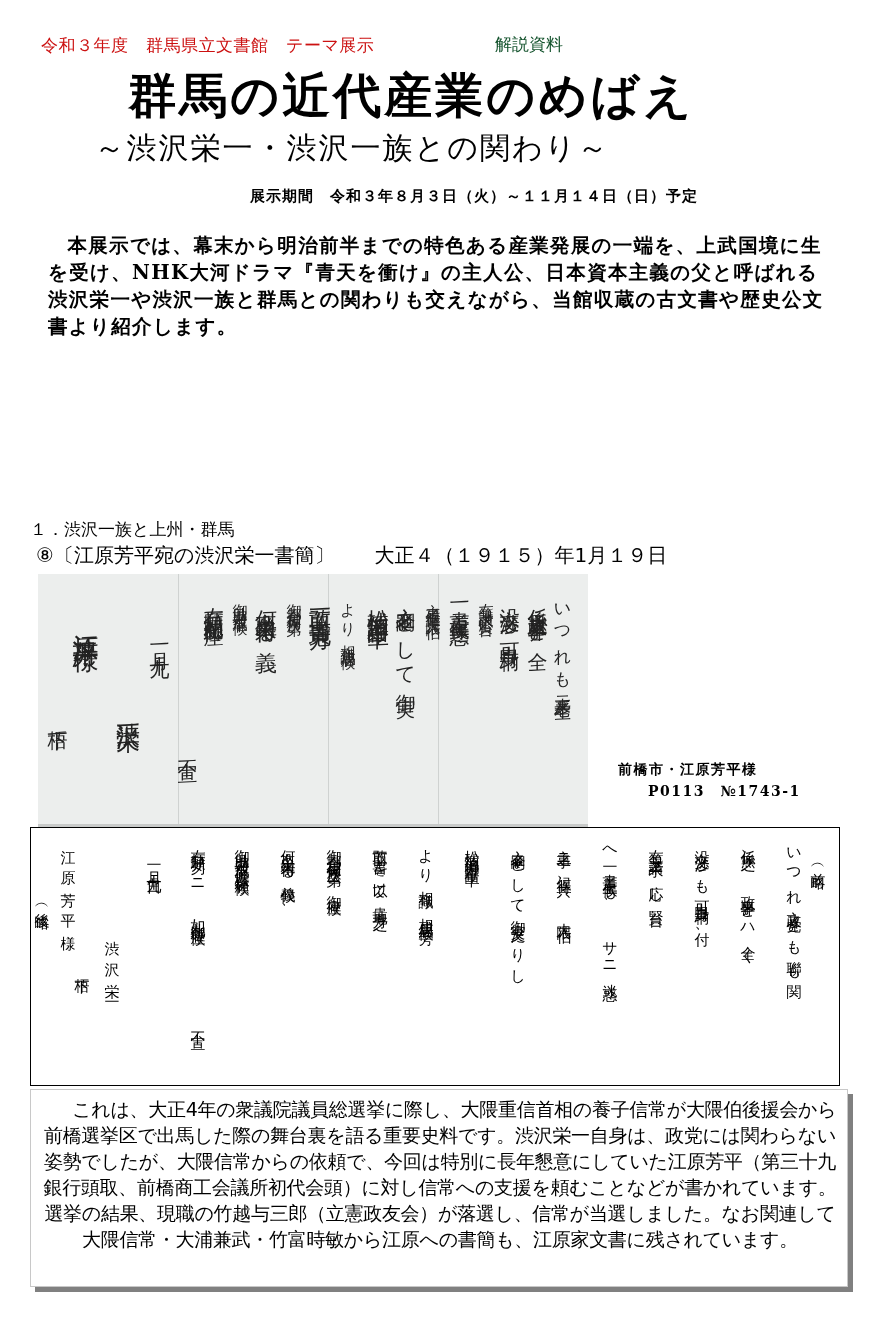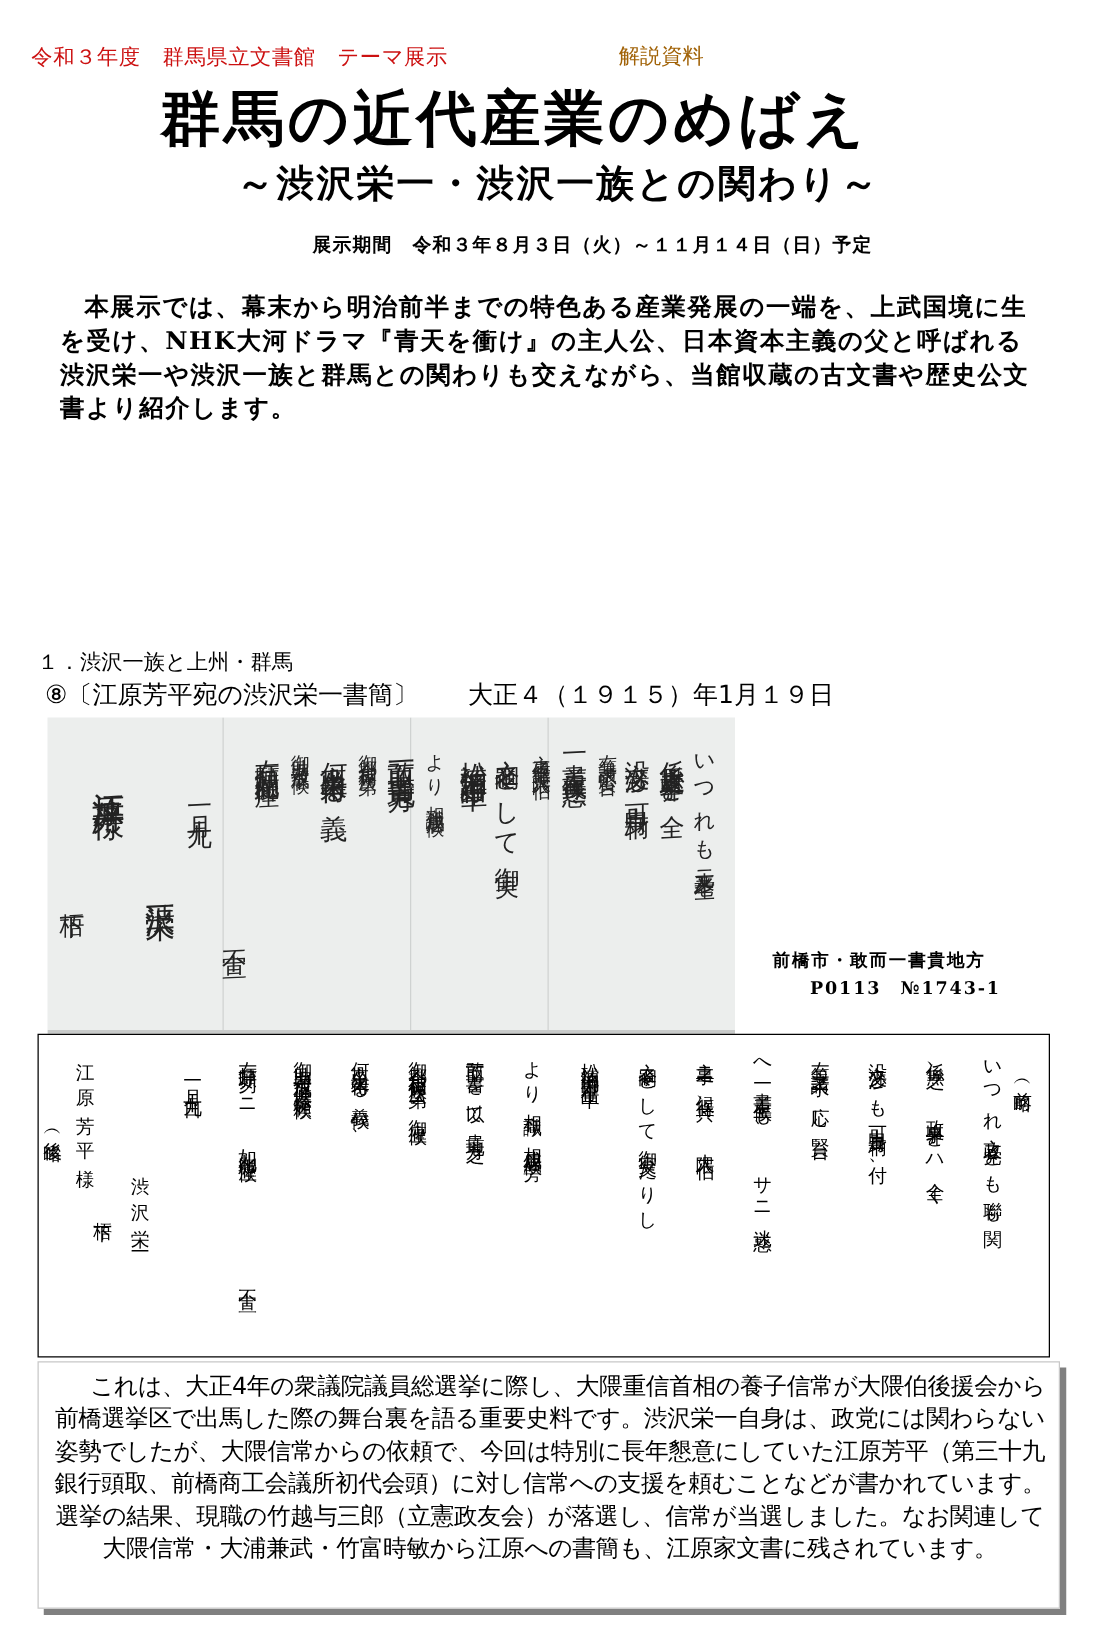--- a/index.html
+++ b/index.html
@@ -1,26 +1,26 @@
 <!DOCTYPE html>
 <html><head>
 <meta charset="utf-8">
 <style>
   html, body { margin:0; padding:0; background:#ffffff; }
   body { width:876px; height:1318px; position:relative; overflow:hidden;
          font-family:"DejaVu Serif","Liberation Serif",serif; color:#000; }
   .abs { position:absolute; }
 
-  .hdr-red { left:25px; top:34px; font-family:"DejaVu Sans","Liberation Sans",sans-serif;
+  .hdr-red { left:41px; top:34px; font-family:"DejaVu Sans","Liberation Sans",sans-serif;
              font-size:17px; color:#cc1111; letter-spacing:0.5px; white-space:pre; }
   .hdr-doc { left:495px; top:33px; font-family:"DejaVu Sans","Liberation Sans",sans-serif;
-             font-size:17px; color:#a16207; }
+             font-size:17px; color:#14532d; }
   .title { left:11px; width:801px; top:60px; text-align:center; font-size:48px; font-weight:bold;
            letter-spacing:3px; line-height:70px; }
-  .subtitle { left:0; width:704px; top:128px; text-align:right; font-size:30px; font-weight:bold;
+  .subtitle { left:0; width:704px; top:128px; text-align:center; font-size:30px; font-weight:normal;
               letter-spacing:2px; line-height:40px; }
   .period { left:250px; top:187px; font-size:15px; font-weight:bold; letter-spacing:1px; white-space:pre; }
 
   .intro { left:48px; top:232px; width:790px; font-size:19.5px; font-weight:bold; line-height:27px;
            letter-spacing:1.3px; }
   .intro p { margin:0; text-indent:1em; }
 
   .sec-head { left:30px; top:518px; font-family:"DejaVu Sans","Liberation Sans",sans-serif; font-size:17px; }
   .item-head { left:36px; top:542px; font-family:"DejaVu Sans","Liberation Sans",sans-serif; font-size:20px; white-space:pre; }
 
@@ -79,21 +79,21 @@
   <div class="col" style="left:166px">右拝願如此御座</div>
   <div class="col" style="left:140px;top:170px">不宣</div>
   <div class="col" style="left:112px;top:60px">一月十九</div>
   <div class="col" style="left:80px;top:130px;font-size:24px">渋沢栄一</div>
   <div class="col" style="left:38px;top:40px;font-size:26px">江原芳平様</div>
   <div class="col" style="left:10px;top:140px">梧下</div>
   <div class="shade"></div>
 </div>
 
 <div class="abs credit">
-  <div>前橋市・敢而一書貴地方</div>
+  <div>前橋市・江原芳平様</div>
   <div class="l2">P0113　№1743-1</div>
 </div>
 
 <div class="abs trans">
   <div class="vcol" style="right:12px;top:30px">（前略）</div>
   <div class="vcol" style="right:36px;top:10px">いつれ之政党とも聯も関</div>
   <div class="vcol" style="right:82px;top:10px">係無之、　政事界とハ全く</div>
   <div class="vcol" style="right:128px;top:10px">没交渉とも可申身柄ニ付、</div>
   <div class="vcol" style="right:174px;top:10px">右等之請求ニ応し賢台</div>
   <div class="vcol" style="right:220px;top:10px">へ一書差上候も、　サニ迷惑</div>

